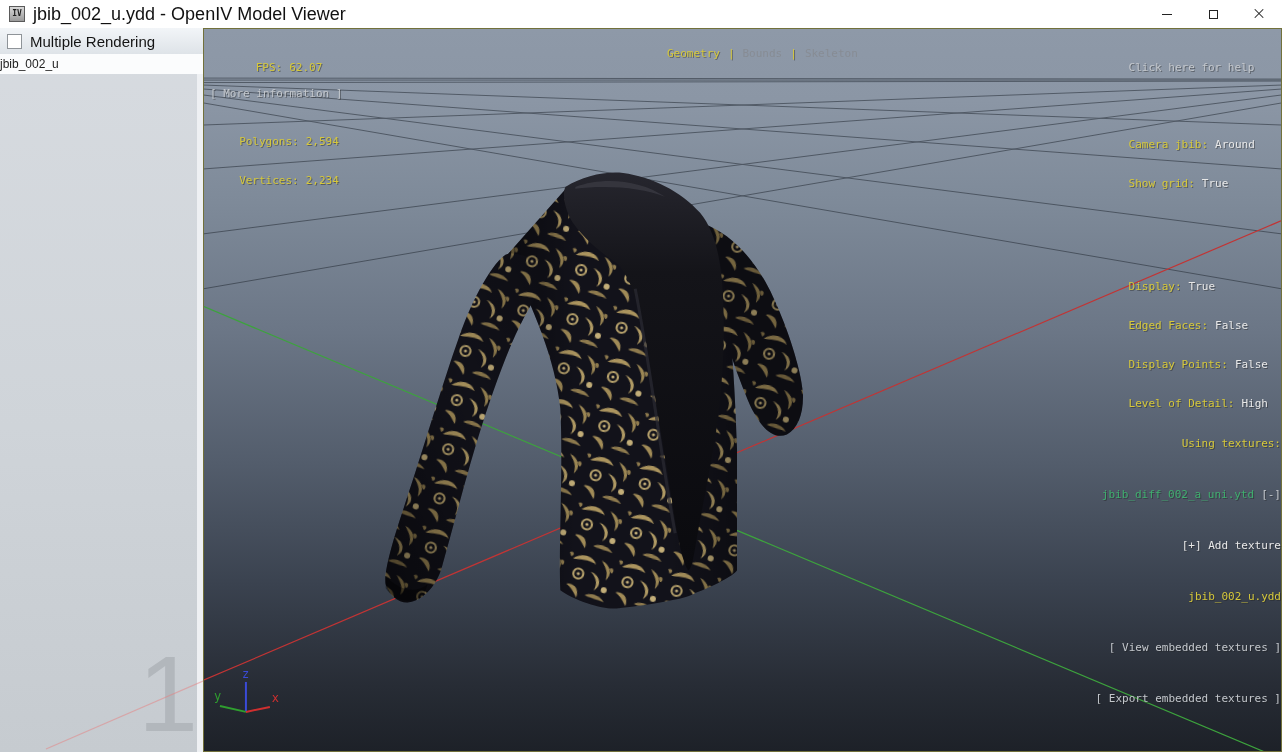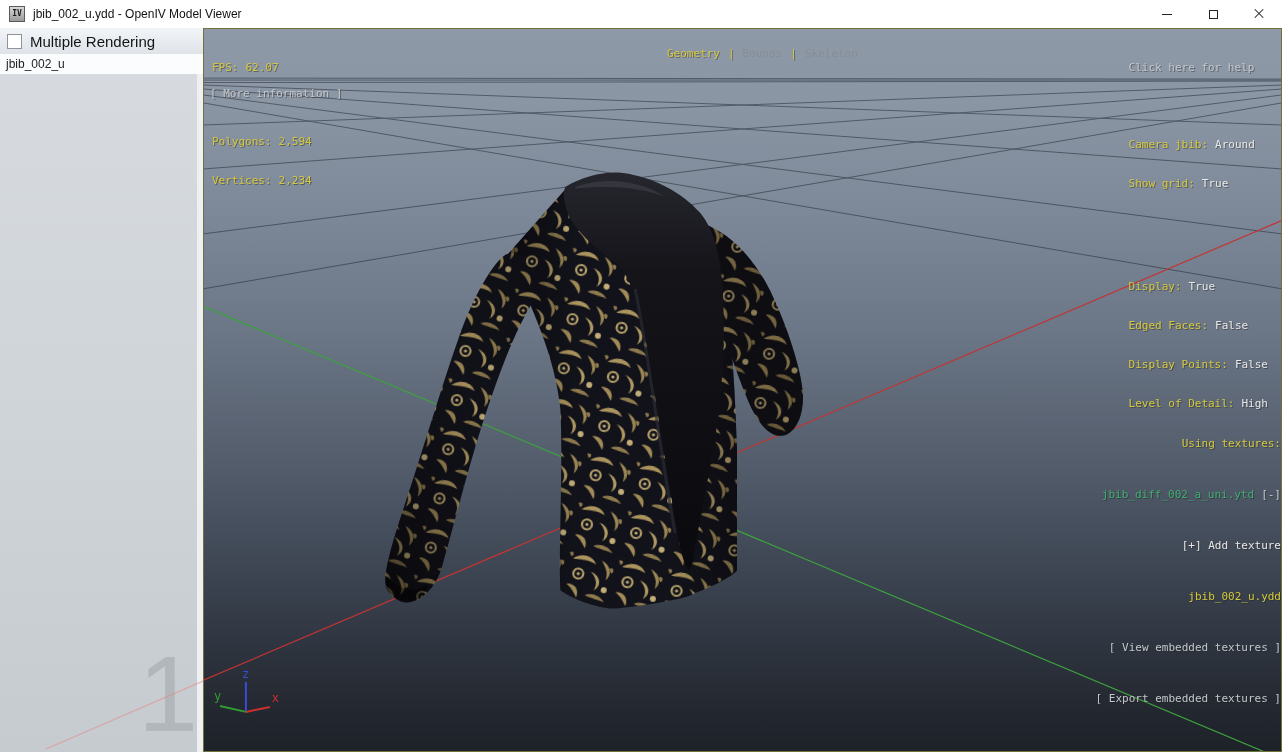--- a/index.html
+++ b/index.html
@@ -5,41 +5,41 @@
   html,body{margin:0;padding:0;width:1282px;height:752px;overflow:hidden;
     font-family:"Liberation Sans","DejaVu Sans",sans-serif;background:#000;}
   .window{position:relative;width:1282px;height:752px;background:#14532d;}
 
   
   .titlebar{position:absolute;left:0;top:0;width:1282px;height:28px;background:#ffffff;
     display:flex;align-items:center;}
   .app-icon{width:16px;height:16px;margin-left:9px;border:1px solid #5a5a5a;
     background:linear-gradient(180deg,#d8d8d8,#9a9a9a);color:#1d1d1d;
     font:bold 8px/14px "DejaVu Sans Mono",monospace;text-align:center;box-sizing:border-box;}
-  .title-text{margin-left:8px;font-size:12px;color:#111;}
+  .title-text{margin-left:8px;font-size:18px;color:#111;}
   .win-controls{margin-left:auto;display:flex;height:28px;}
   .win-btn{width:46px;height:28px;display:flex;align-items:center;justify-content:center;}
   .glyph-min{width:10px;height:1px;background:#222;}
   .glyph-max{width:9px;height:9px;border:1px solid #222;box-sizing:border-box;}
   .glyph-close{width:10px;height:10px;position:relative;}
   .glyph-close::before,.glyph-close::after{content:"";position:absolute;left:-1px;top:4px;
     width:12px;height:1px;background:#222;}
   .glyph-close::before{transform:rotate(45deg);}
   .glyph-close::after{transform:rotate(-45deg);}
 
   
   .sidebar{position:absolute;left:0;top:28px;width:203px;height:724px;
     background:linear-gradient(180deg,#d7dbe0 0%,#cfd4d9 55%,#c6cbd0 100%);overflow:hidden;}
   .sidebar-edge{position:absolute;right:0;top:0;width:6px;height:100%;background:#eef0f3;}
   .mr-row{position:relative;height:26px;display:flex;align-items:center;
     background:linear-gradient(180deg,#f2f5f8,#dee3e8);}
   .checkbox{width:13px;height:13px;margin-left:7px;background:#fff;border:1px solid #8f9499;}
   .mr-label{margin-left:8px;font-size:15px;color:#141414;}
   .model-list{position:relative;}
-  .model-item{height:20px;line-height:20px;padding-left:6px;font-size:12px;color:#1c1c1c;
+  .model-item{height:20px;line-height:20px;font-size:12px;color:#1c1c1c;
     background:#fbfcfd;}
   .watermark{position:absolute;left:138px;top:612px;font-size:108px;line-height:1;
     color:#b2b7bc;font-weight:400;}
   .sidebar-overlay{position:absolute;left:0;top:0;pointer-events:none;}
 
   
   .viewport{position:absolute;left:203px;top:28px;width:1079px;height:724px;box-sizing:border-box;
     border:1px solid #72713b;
     background:linear-gradient(180deg,#8e99a8 0%,#8b96a5 10%,#7e8a99 24%,#6b7686 42%,
       #535d6c 60%,#3a424f 77%,#272c35 91%,#1d2128 100%);}
@@ -47,21 +47,21 @@
 
   .ov{position:absolute;font-family:"DejaVu Sans Mono","Liberation Mono",monospace;
     font-size:11px;line-height:13px;white-space:pre;
     text-shadow:1px 1px 0 rgba(30,30,30,0.45);}
   .yel{color:#d6c83a;}
   .wht{color:#e8e8e8;}
   .gry{color:#c3c7cc;}
   .grn{color:#3fae6e;}
   .dim{color:#878c94;text-shadow:none;}
 
-  .vp-stats{top:6px;left:8px;width:138px;text-align:left;}
+  .vp-stats{top:6px;left:16px;width:138px;text-align:center;}
   .vp-stats .gap{height:9px;}
   .vp-moreinfo{top:58px;left:6px;}
   .vp-tabs{top:5px;left:0;width:100%;text-align:center;}
   .vp-tabs span{margin:0 4px;text-align:center;}
   .vp-right{top:6px;right:13px;text-align:left;}
   .vp-right .blk{margin-top:12px;}
   .val{margin-left:7px;}
   .vp-tex{bottom:10px;right:0;text-align:right;line-height:17px;}
   .vp-tex .sp{margin-left:7px;}
 </style>

